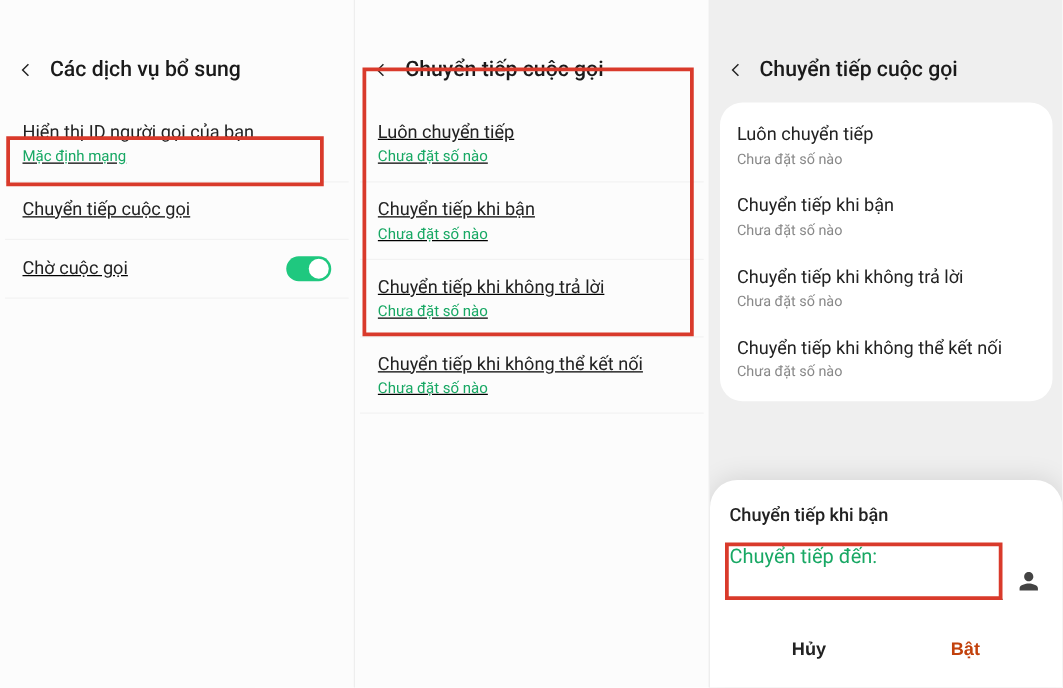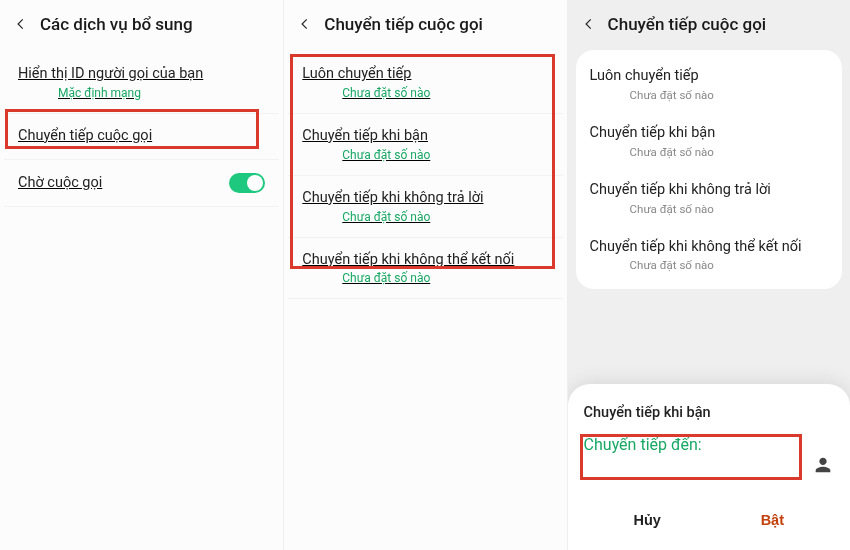--- a/index.html
+++ b/index.html
@@ -18,20 +18,21 @@
     overflow: hidden;
   }
   .panel + .panel { border-left: 1px solid #eee; }
   .panel.grey { background: #efefef; }
 
   .header {
     display: flex;
     align-items: center;
     padding: 14px 12px 18px;
     gap: 10px;
+    margin-top: 32px;
   }
   .header .back {
     width: 18px; height: 18px;
     display: flex; align-items: center; justify-content: center;
   }
   .header .back svg { width: 14px; height: 14px; stroke: #222; stroke-width: 2; fill: none; }
   .header .title {
     font-size: 17px;
     font-weight: 500;
     color: #1a1a1a;
@@ -45,21 +46,20 @@
   }
   .item .label {
     font-size: 14.5px;
     color: #222;
     line-height: 1.3;
   }
   .item .sub {
     font-size: 12px;
     color: #18a864;
     margin-top: 2px;
-    margin-left: 40px;
   }
   .item.with-toggle { display: flex; justify-content: space-between; align-items: flex-end; }
 
   .toggle {
     width: 36px; height: 20px;
     background: #1fc87f;
     border-radius: 20px;
     position: relative;
   }
   .toggle::after {

